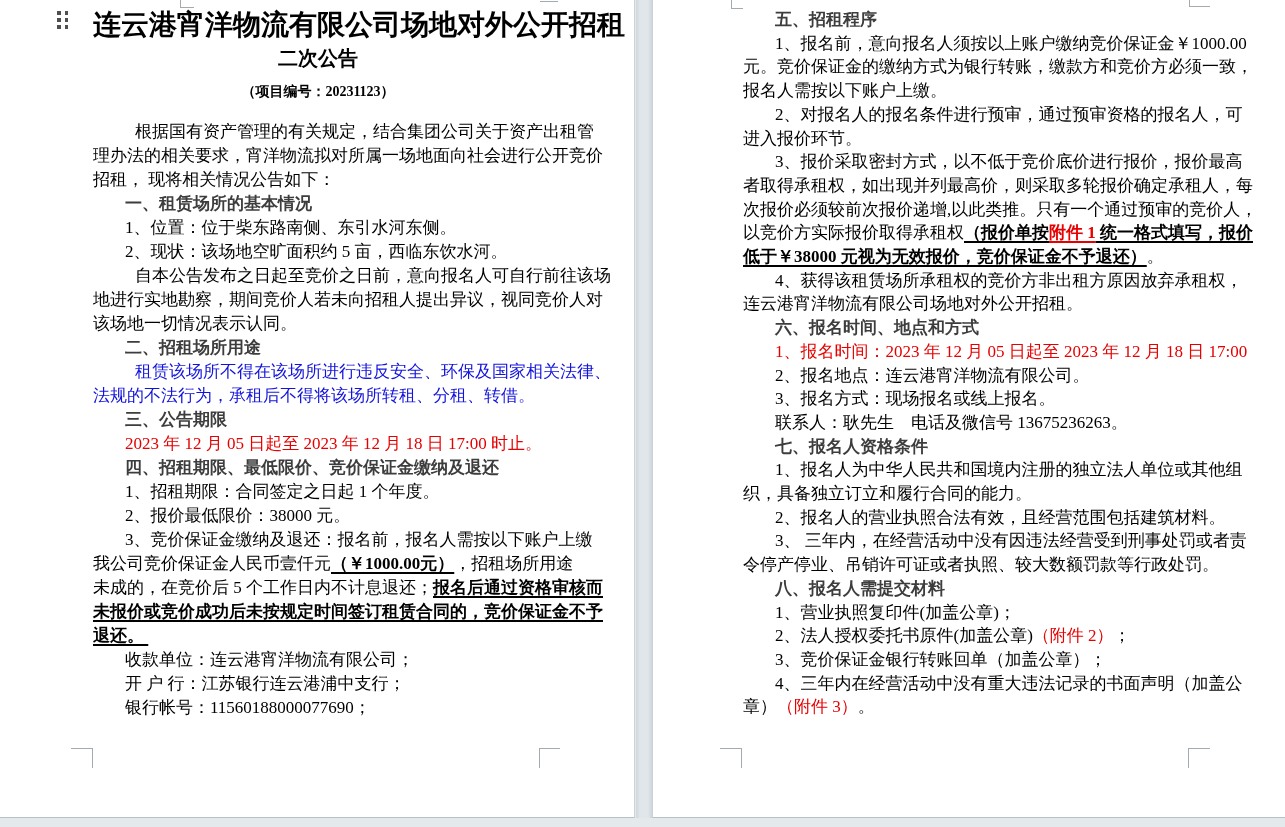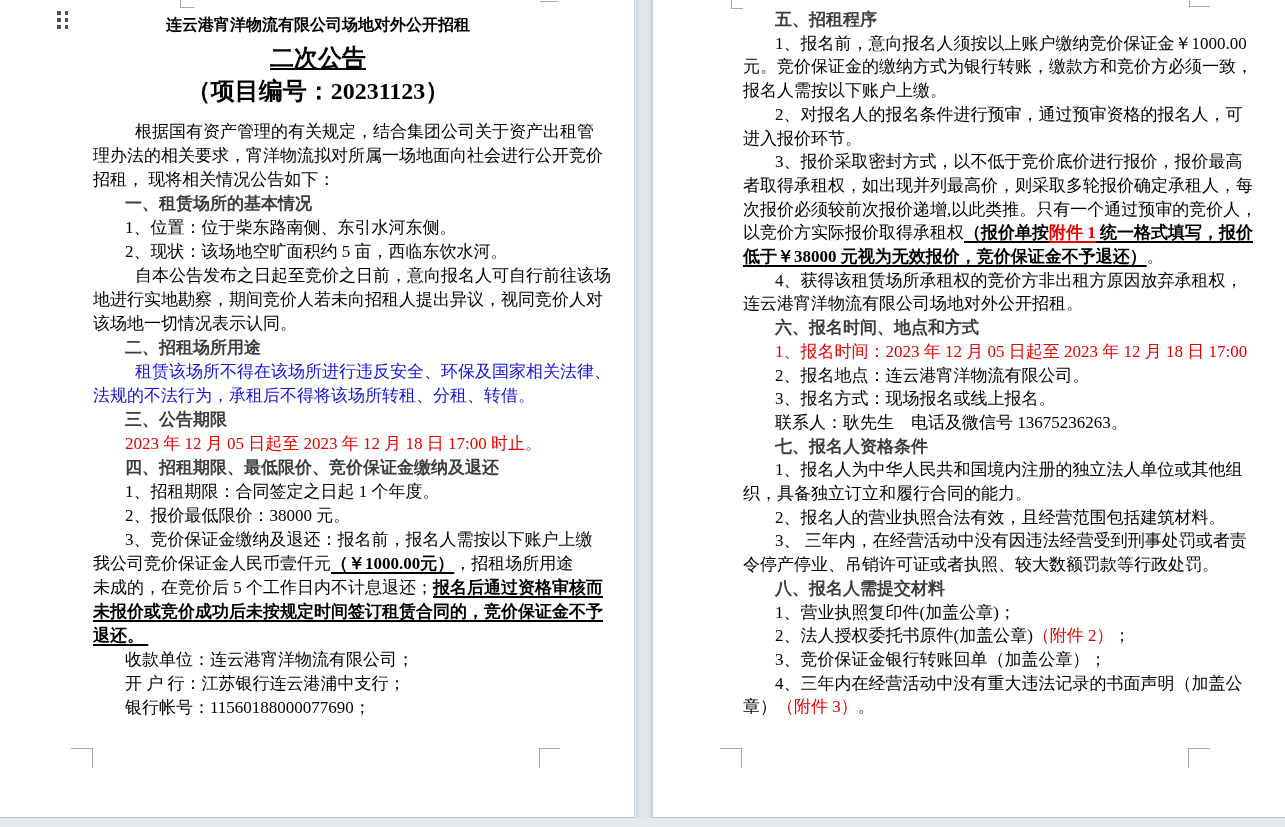--- a/index.html
+++ b/index.html
@@ -26,23 +26,23 @@
   }
   .drag-handle i { background:#4f4f4f; display:block; }
   
   .mark { position:absolute; }
   .m-a3 { border-left:1px solid #a3abb1; border-bottom:1px solid #a3abb1; }  
   .m-tr { border-top:1px solid #a3abb1; border-right:1px solid #a3abb1; }    
   .m-tl { border-top:1px solid #a3abb1; border-left:1px solid #a3abb1; }     
   .m-h  { border-top:1px solid #a3abb1; }
   
   .title-block { position:absolute; left:93px; top:8px; width:450px; text-align:center; color:#000; }
-  .title-l1 { font-size:16px; font-weight:bold; line-height:34px; white-space:pre; }
-  .title-l2 { font-size:24px; font-weight:bold; line-height:33px; white-space:pre;text-decoration:underline; }
-  .title-l3 { font-size:24px; font-weight:bold; line-height:33px; white-space:pre; }
+  .title-l1 { font-size:28px; font-weight:bold; line-height:34px; white-space:pre; }
+  .title-l2 { font-size:20px; font-weight:bold; line-height:33px; white-space:pre; }
+  .title-l3 { font-size:14px; font-weight:bold; line-height:33px; white-space:pre; }
   .body-block { position:absolute; color:#000; }
   .lp .body-block { left:93px; top:120px; width:460px; }
   .rp .body-block { left:90px;  top:8px;  width:462px; }
   .tl { font-size:17px; line-height:24px; white-space:pre; color:#000; }
   .rp .tl { line-height:23.7px; }
   .ind-item { padding-left:32px; }
   .ind-para { padding-left:42px; }
   .heading { font-weight:bold; color:#3d3d3d; }
   .red  { color:#e60000; }
   .blue { color:#1212dd; }

